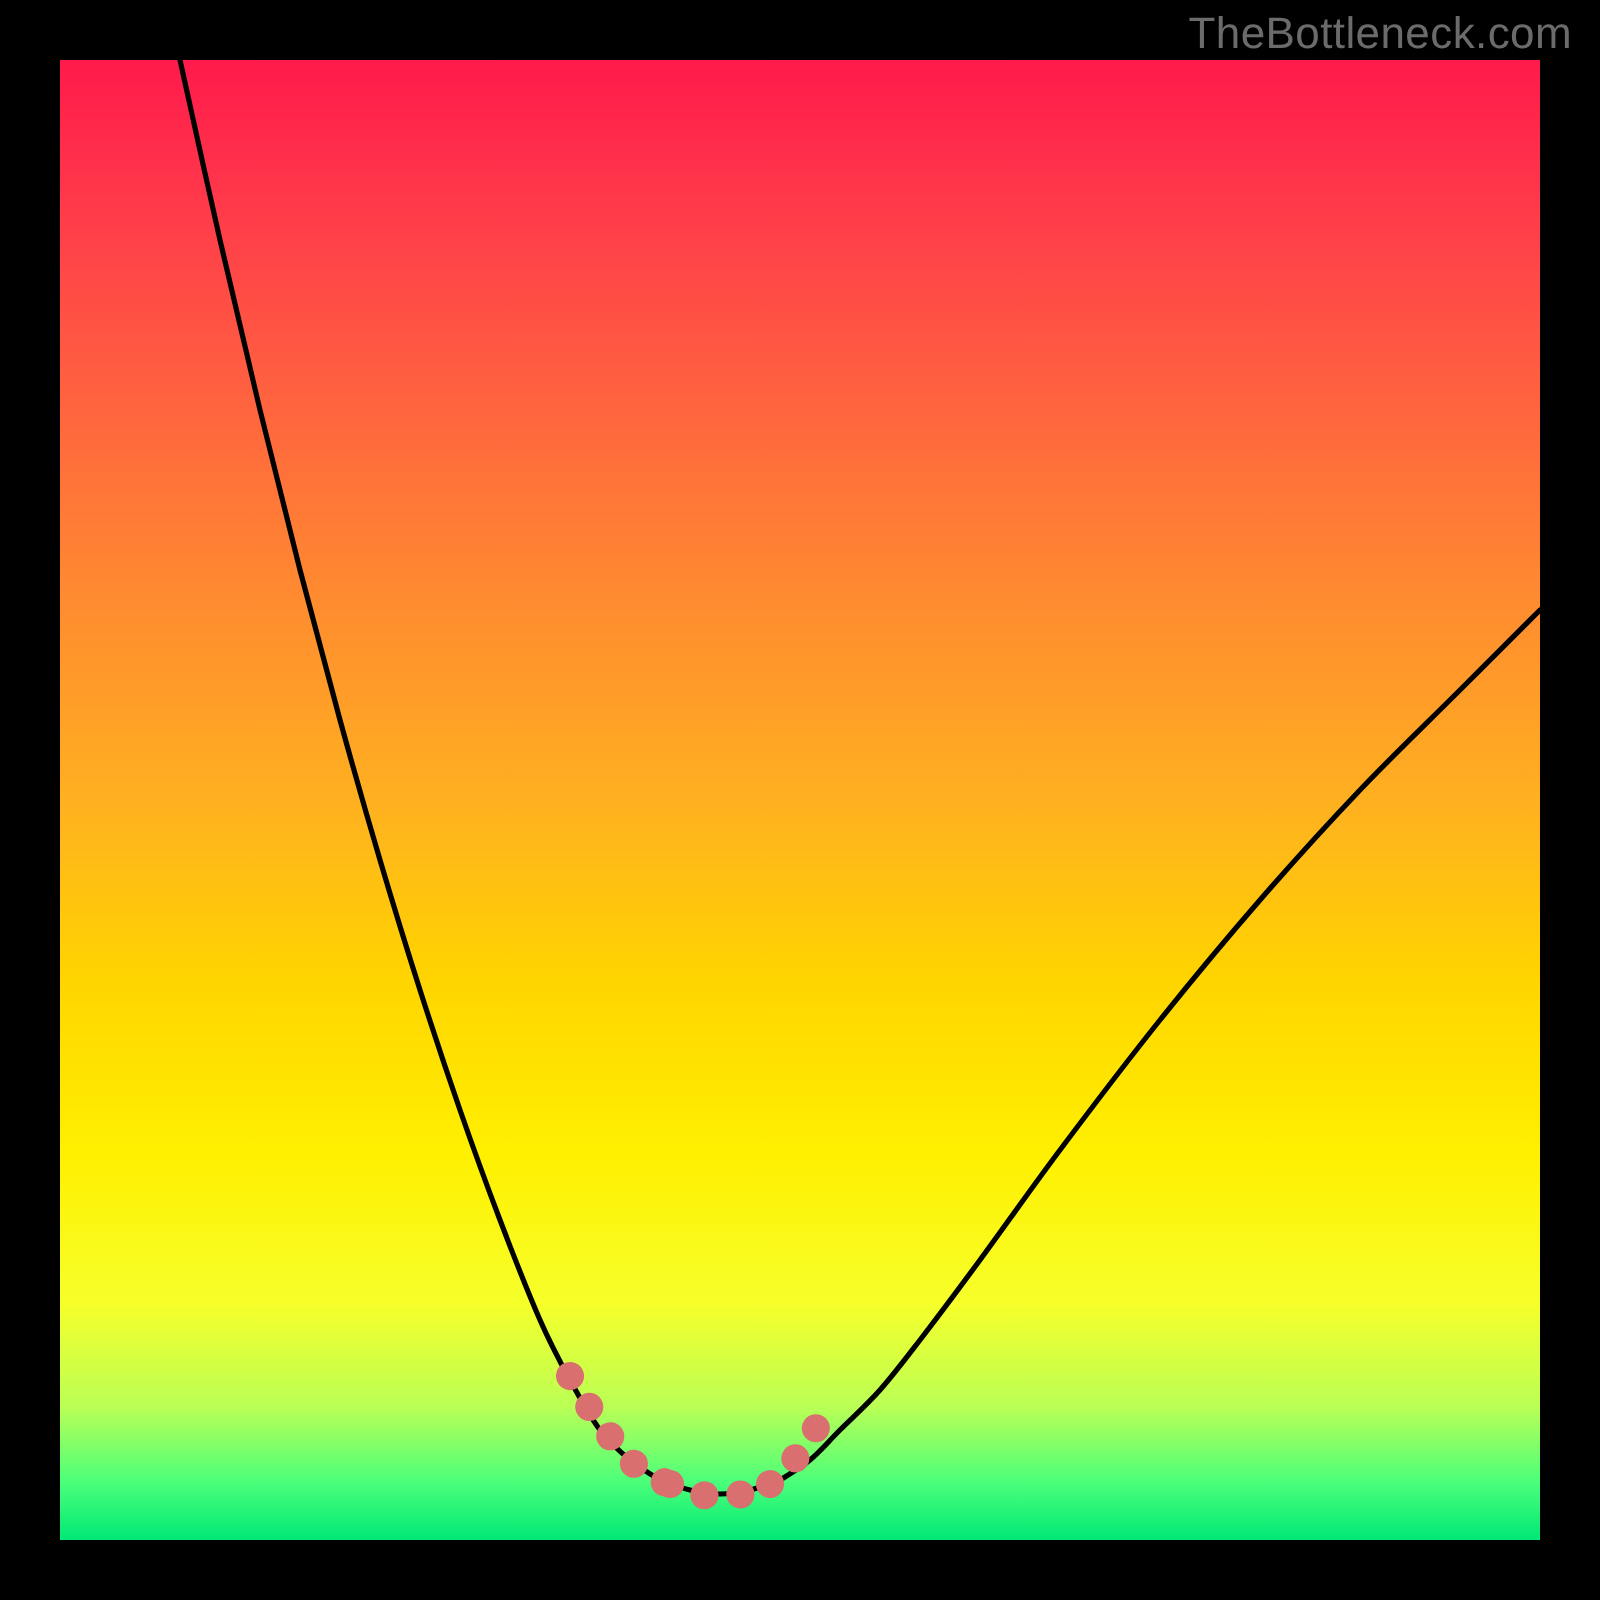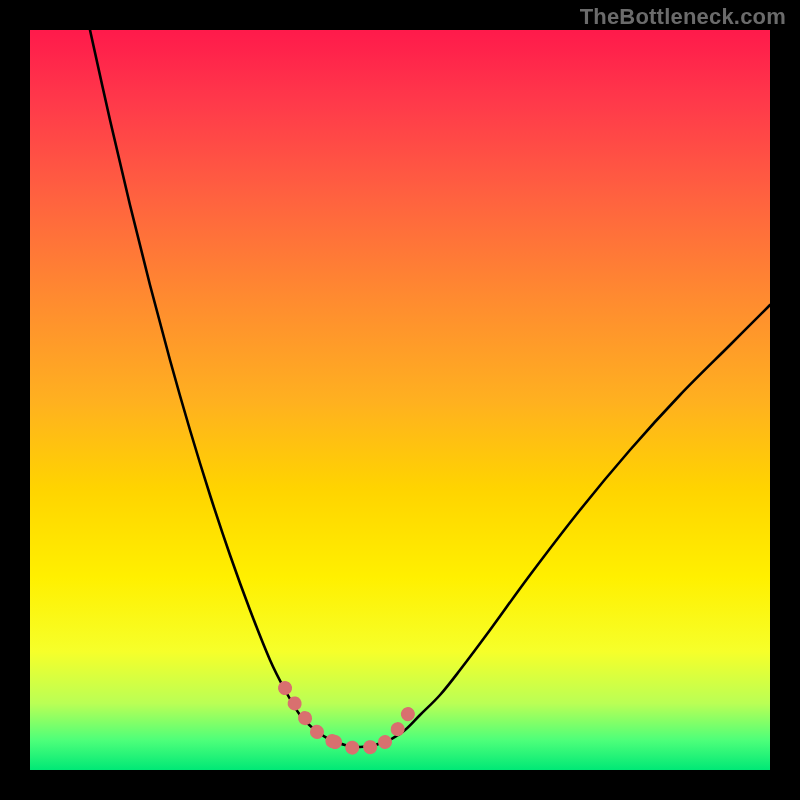--- a/index.html
+++ b/index.html
@@ -38,21 +38,21 @@
       #4dff7a 96%,
       #00e876 100%
     );
   }
   .watermark {
     position: absolute;
     top: 4px;
     right: 14px;
     color: #6b6b6b;
     font-size: 22px;
-    font-weight: 700;
+    font-weight: 400;
     letter-spacing: 0.2px;
     user-select: none;
   }
   svg.curves {
     position: absolute;
     left: 0;
     top: 0;
     width: 740px;
     height: 740px;
     overflow: visible;

